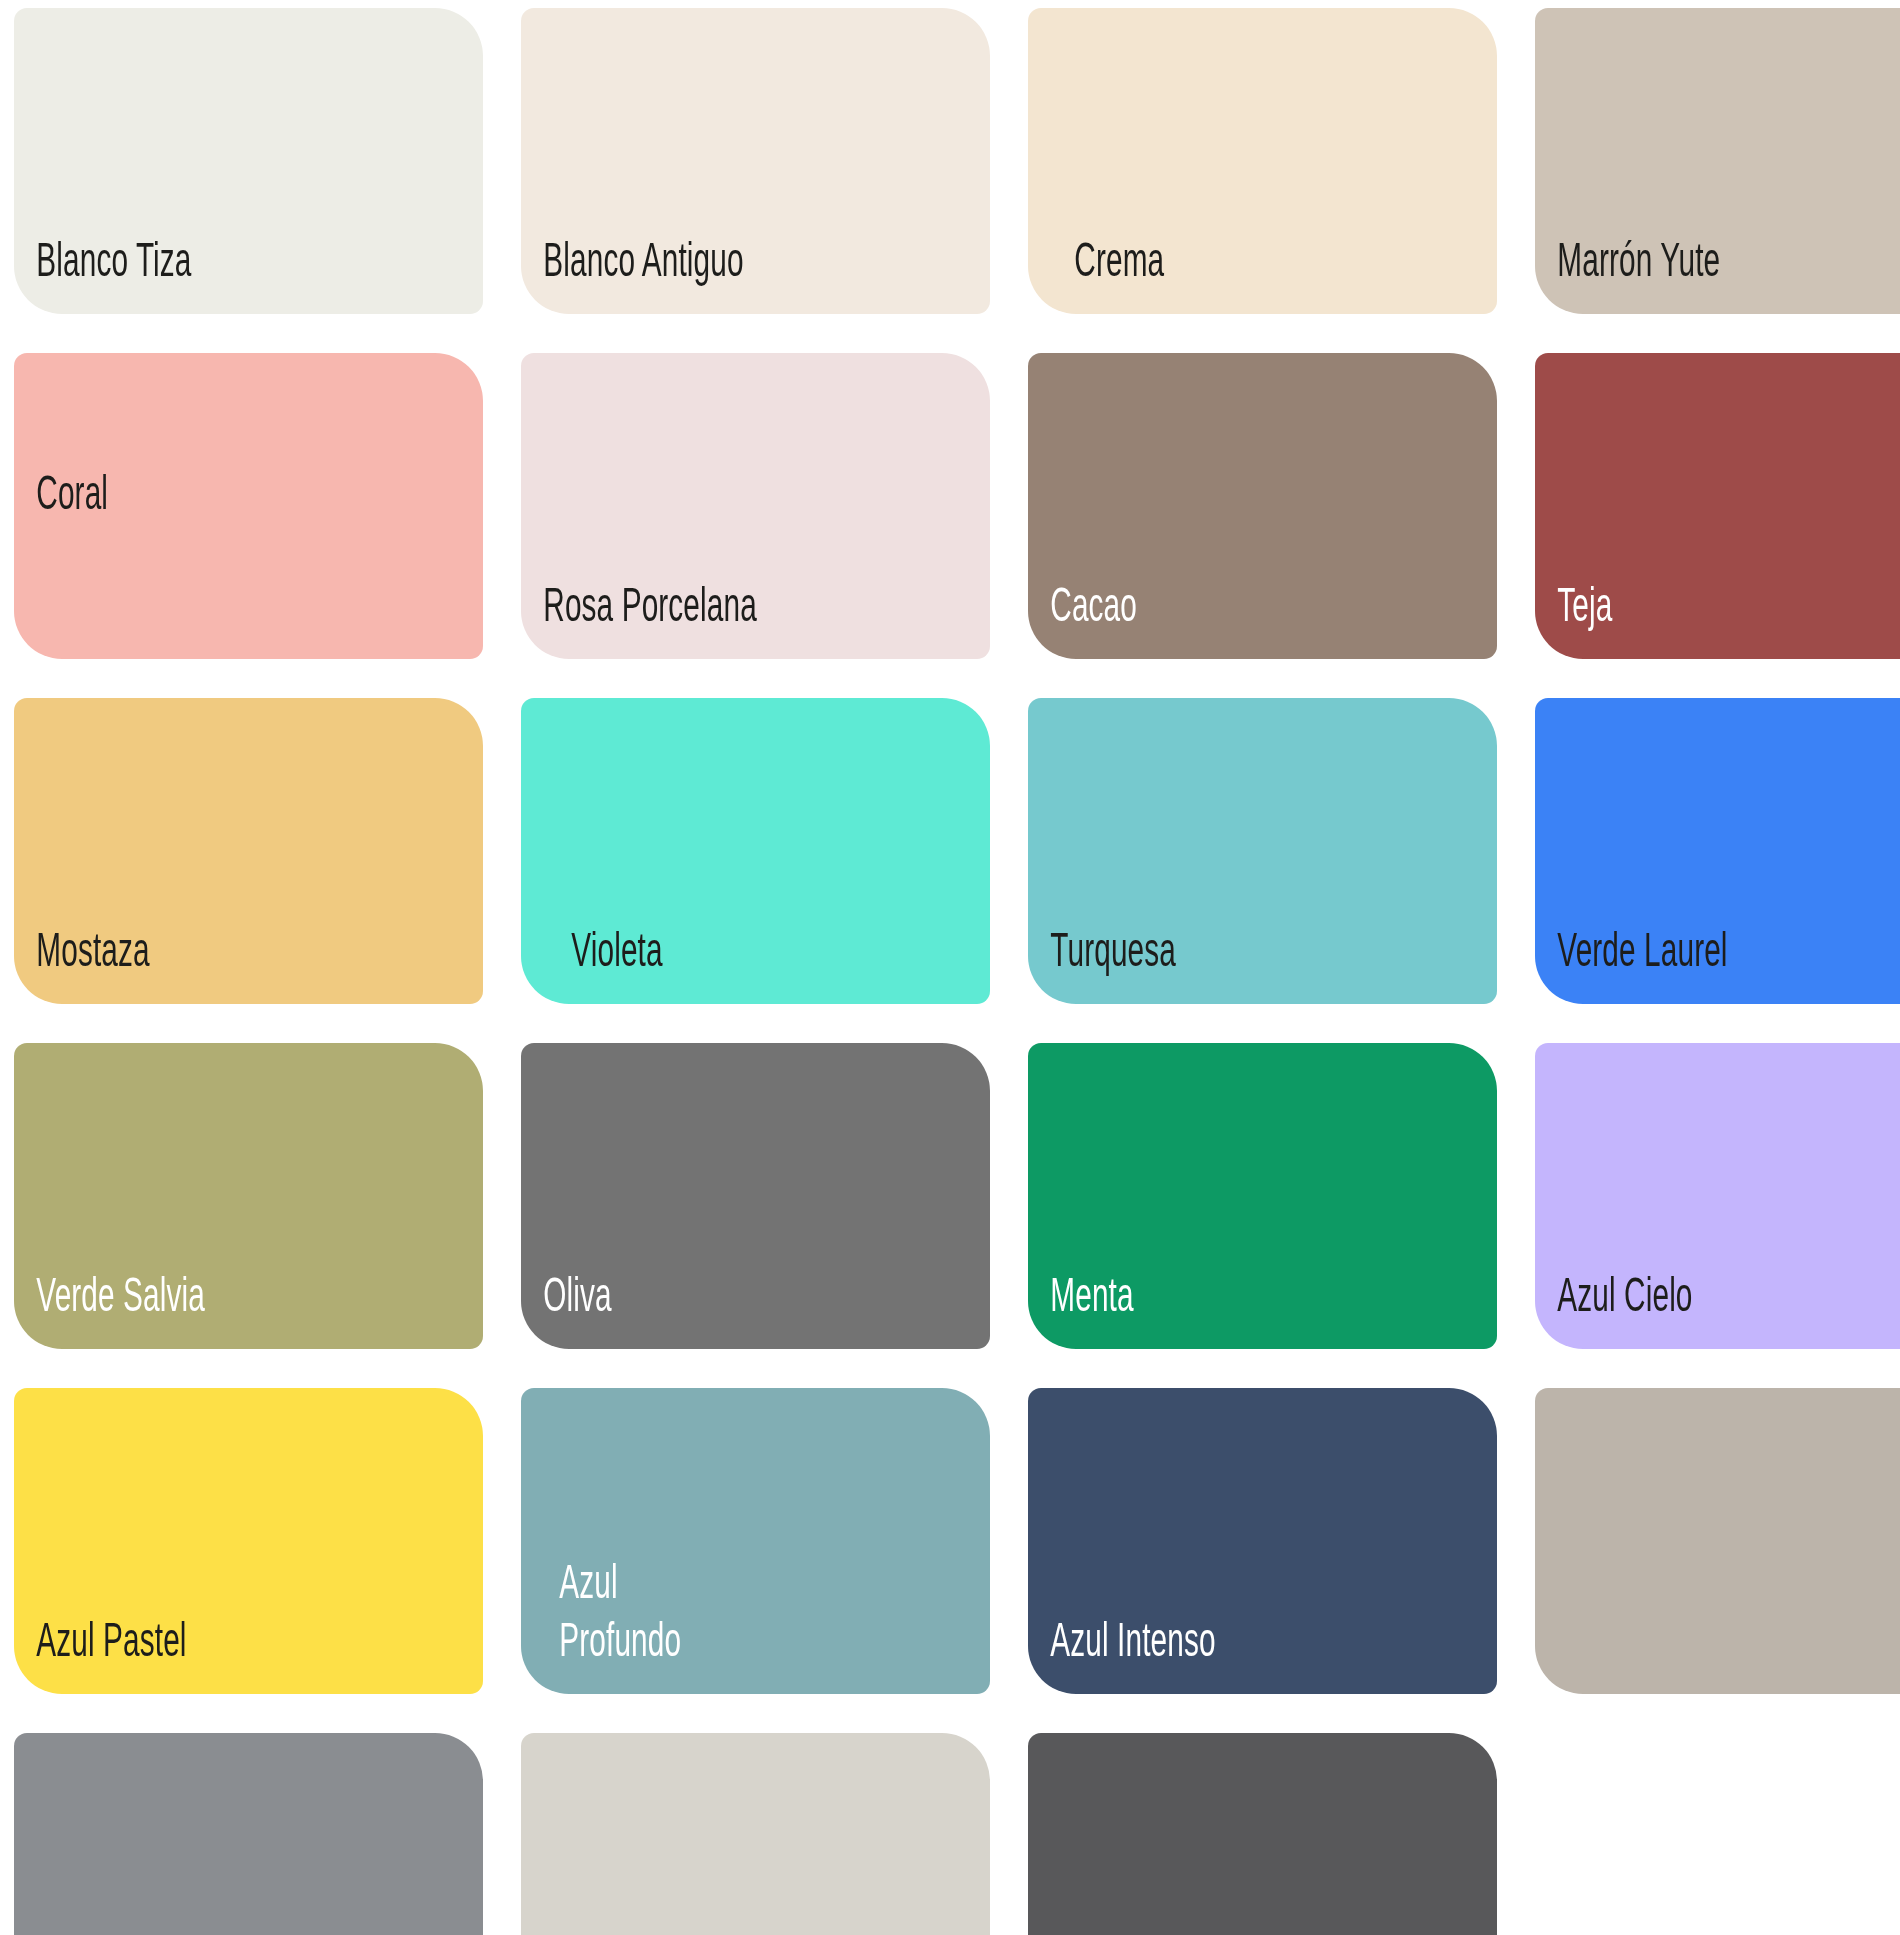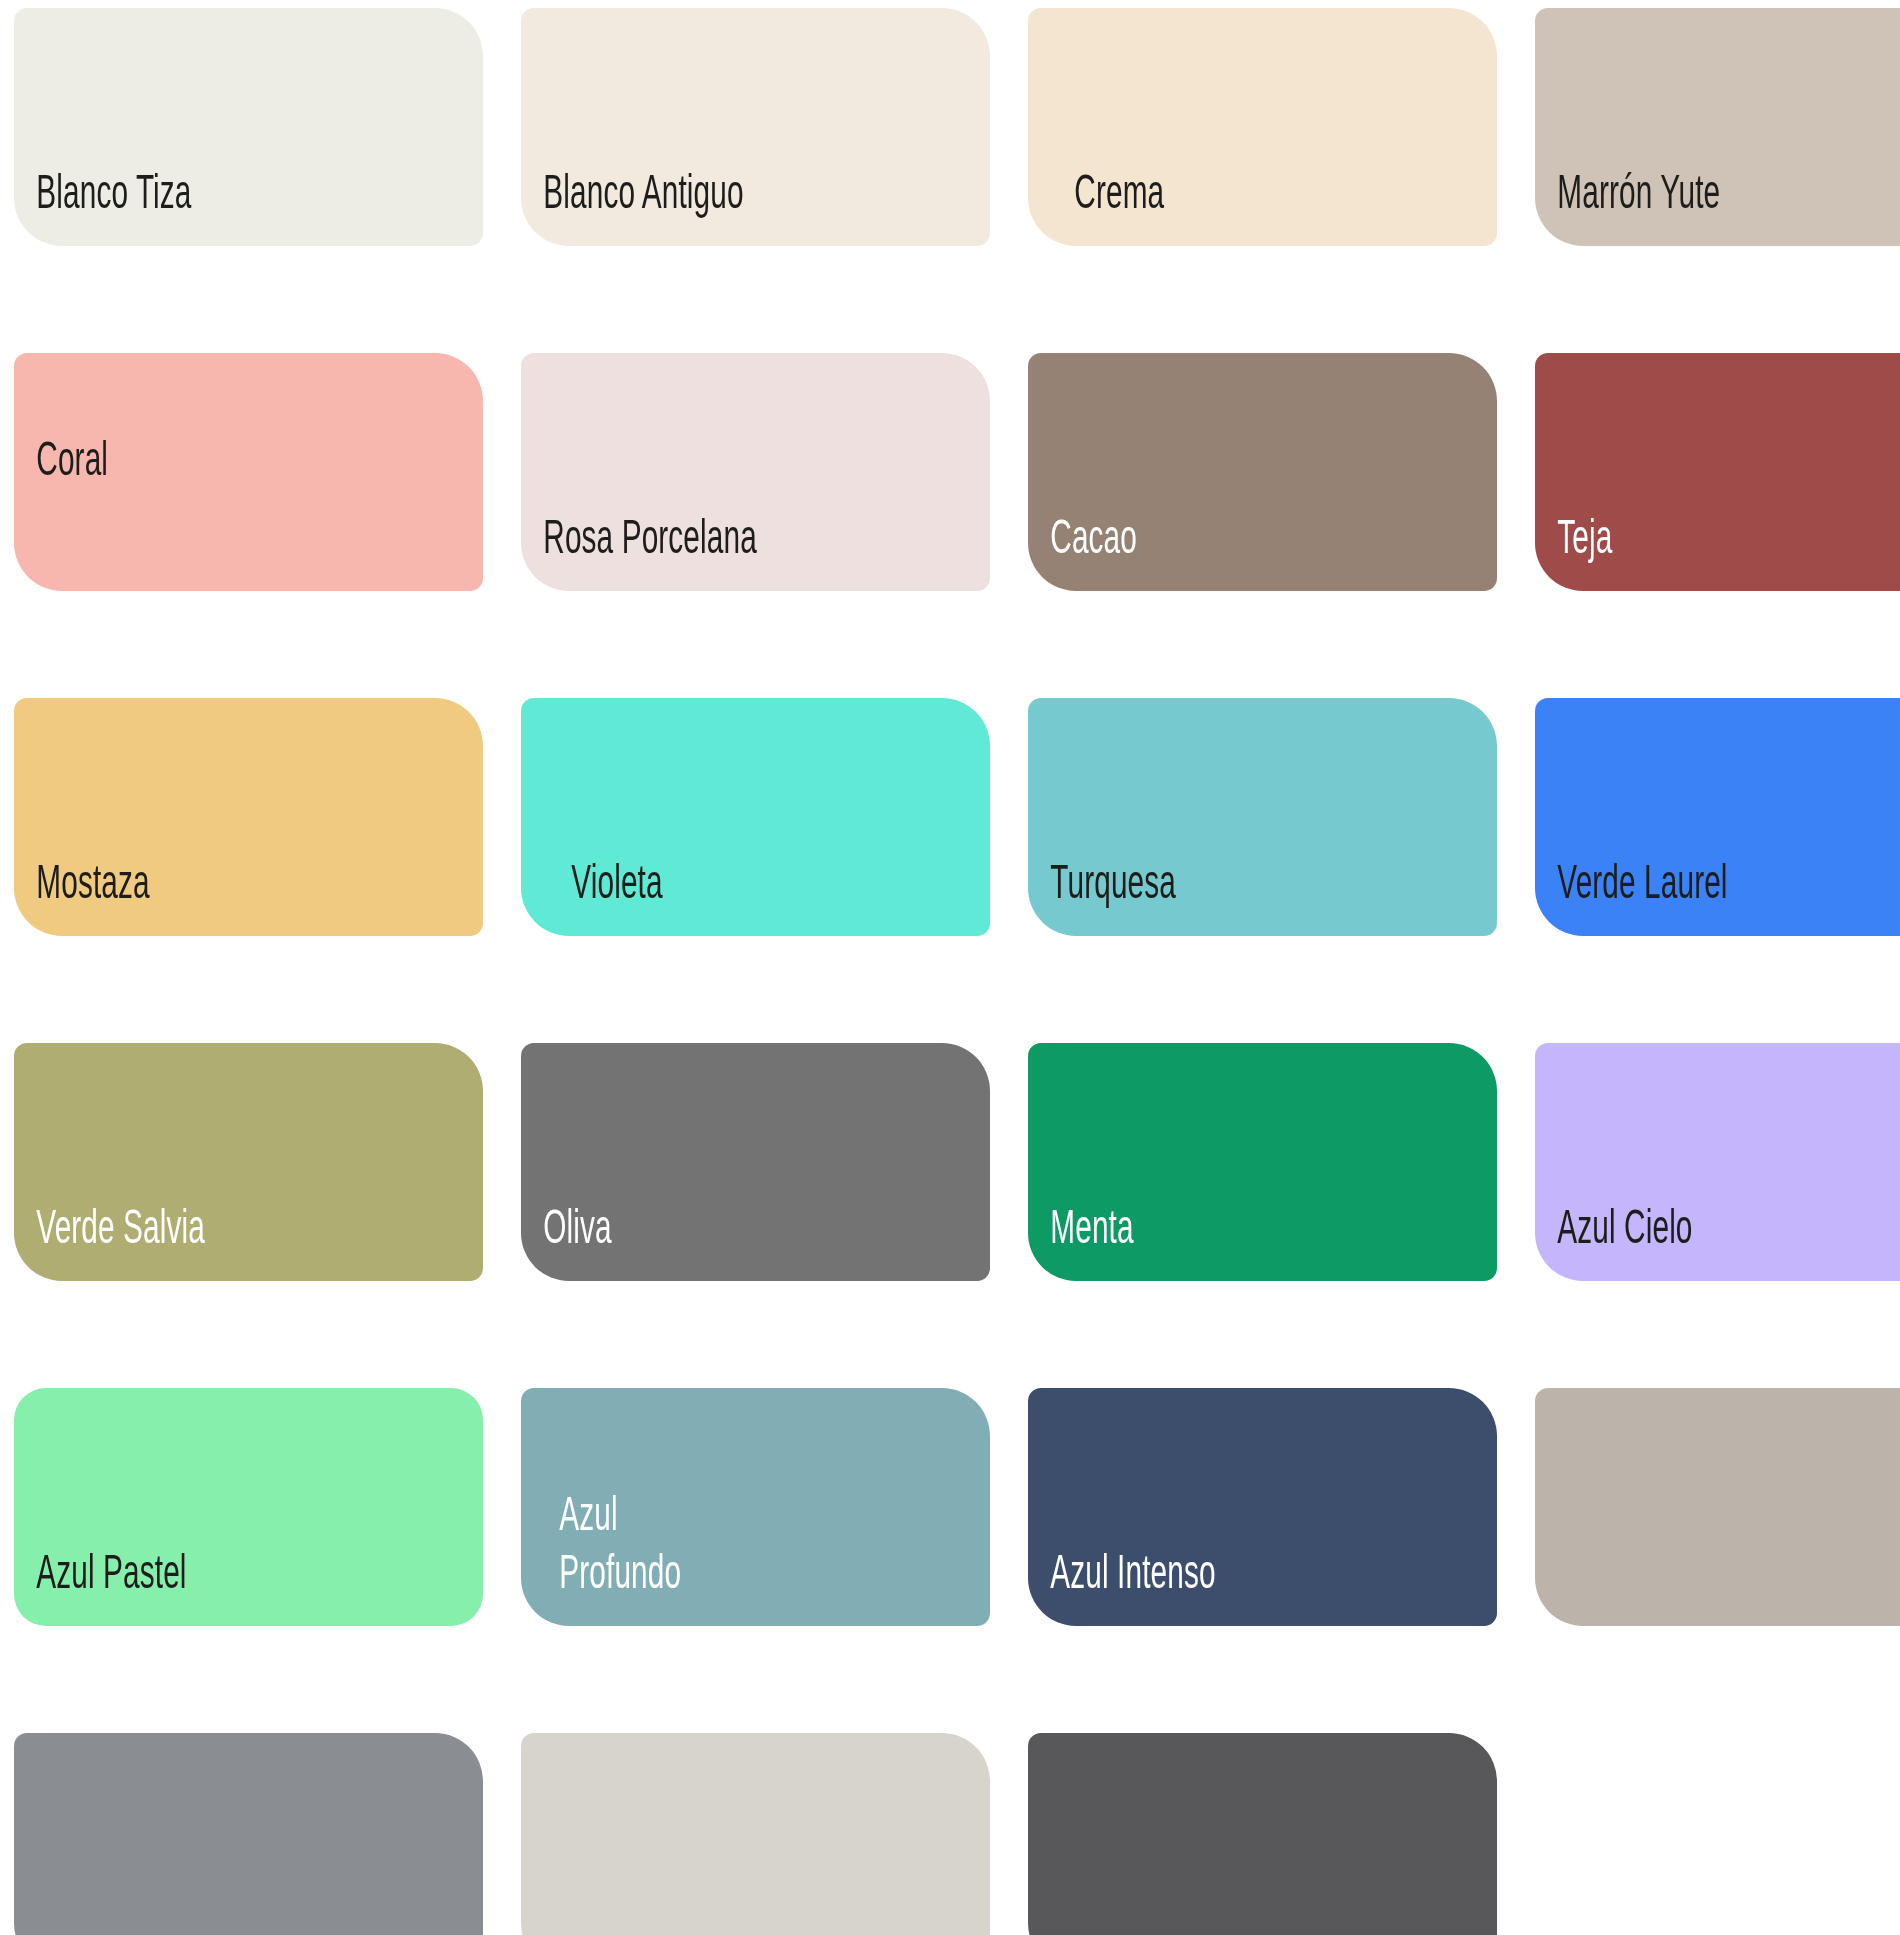--- a/index.html
+++ b/index.html
@@ -22,21 +22,21 @@
     row-gap: 39px;
     padding: 7.7px 0 0 14.3px;
     box-sizing: border-box;
     width: 1901px;
     height: 1936px;
   }
 
   .swatch {
     position: relative;
     width: 469px;
-    height: 238px;
+    height: 306px;
     box-sizing: border-box;
     
     border-radius: 13px 48px 13px 48px;
     display: flex;
     align-items: flex-end;
     overflow: hidden;
   }
 
   .swatch-label {
     display: block;
@@ -98,21 +98,21 @@
     </div>
     <div class="swatch" style="background: #737373;">
       <span class="swatch-label" style="color: rgb(255, 255, 255);">Oliva</span>
     </div>
     <div class="swatch" style="background: rgb(13, 154, 100);">
       <span class="swatch-label" style="color: rgb(255, 255, 255);">Menta</span>
     </div>
     <div class="swatch" style="background: #c4b5fd;">
       <span class="swatch-label" style="color: rgb(29, 29, 27);">Azul Cielo</span>
     </div>
-    <div class="swatch" style="background: #86efac; border-radius: 32px;">
+    <div class="swatch" style="background: #fde047;">
       <span class="swatch-label" style="color: rgb(29, 29, 27);">Azul Pastel</span>
     </div>
     <div class="swatch" style="background: rgb(129, 174, 180); padding-left: 16px;">
       <span class="swatch-label" style="color: rgb(255, 255, 255);">Azul
 Profundo</span>
     </div>
     <div class="swatch" style="background: rgb(60, 78, 107);">
       <span class="swatch-label" style="color: rgb(255, 255, 255);">Azul Intenso</span>
     </div>
     <div class="swatch" style="background: rgb(188, 180, 170);"></div>

